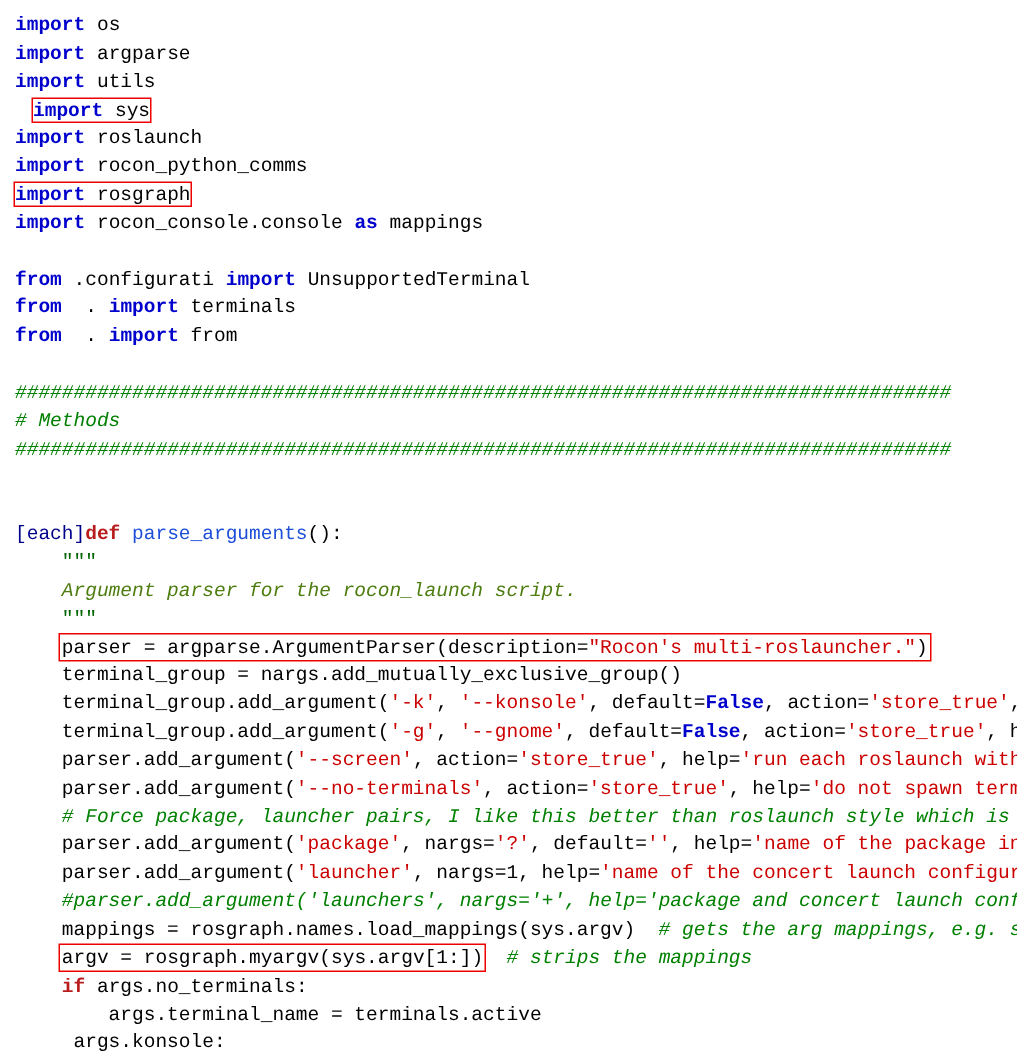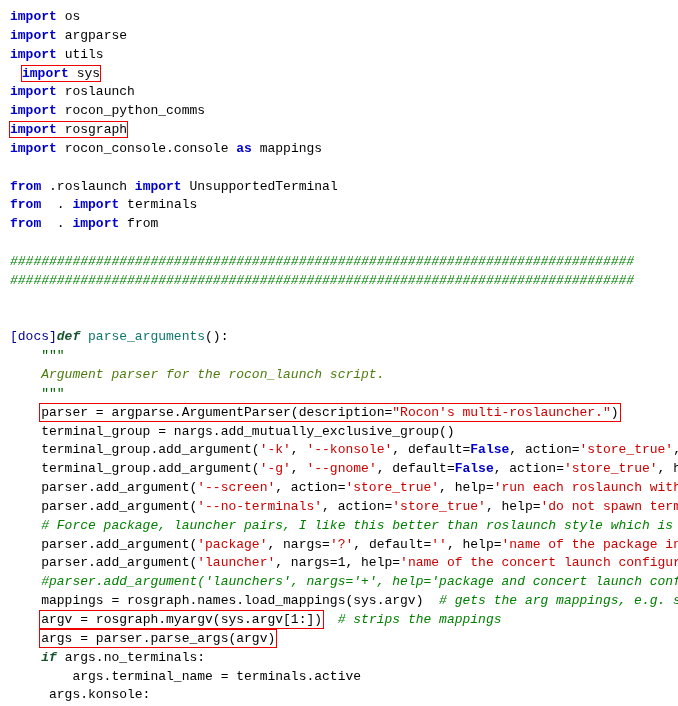--- a/index.html
+++ b/index.html
@@ -16,27 +16,27 @@
     .code-container {
       padding: 8px 10px;
       line-height: 1.45;
       background: #fff;
     }
     .line {
       white-space: pre;
       display: block;
       min-height: 1.45em;
     }
-    .kw { color: #14532d; font-weight: bold; font-style: italic; }
+    .kw { color: #b91c1c; font-weight: bold; }
     .import-kw { color: #0000cc; font-weight: bold; }
     .module { color: #000; }
     .comment { color: #008000; font-style: italic; }
     .string { color: #c00; }
     .string2 { color: #006400; }
-    .func { color: #0f766e; }
+    .func { color: #1d4ed8; }
     .decorator { color: #00008b; }
     .italic-comment { color: #4d7c0f; font-style: italic; }
     .bool-kw { color: #0000cc; font-weight: bold; margin-top: 23px; }
     .inline-comment { color: #008000; font-style: italic; }
   </style>
 </head>
 <body>
 
 <div class="code-container">
 
@@ -51,37 +51,38 @@
   <span class="line"><span class="import-kw">import</span> <span class="module">roslaunch</span></span>
 
   <span class="line"><span class="import-kw">import</span> <span class="module">rocon_python_comms</span></span>
 
   <span class="line"><span style="display:inline;outline:1.5px solid #e00;outline-offset:0px;"><span class="import-kw">import</span> <span class="module">rosgraph</span></span></span>
 
   <span class="line"><span class="import-kw">import</span> <span class="module">rocon_console.console</span> <span class="import-kw">as</span> <span class="module">mappings</span></span>
 
   <span class="line">&nbsp;</span>
 
-  <span class="line"><span class="import-kw">from</span> <span class="module">.roslaunch</span> <span class="import-kw">import</span> <span class="module">UnsupportedTerminal</span></span>
+  <span class="line"><span class="import-kw">from</span> <span class="module">.configurati</span> <span class="import-kw">import</span> <span class="module">UnsupportedTerminal</span></span>
 
   <span class="line"><span class="import-kw">from</span> <span class="module"> .</span> <span class="import-kw">import</span> <span class="module">terminals</span></span>
 
   <span class="line"><span class="import-kw">from</span> <span class="module"> .</span> <span class="import-kw">import</span> <span class="module">from</span></span>
 
   <span class="line">&nbsp;</span>
 
   <span class="line comment">################################################################################</span>
 
+  <span class="line comment"># Methods</span>
 
   <span class="line comment">################################################################################</span>
 
   <span class="line">&nbsp;</span>
   <span class="line">&nbsp;</span>
 
-  <span class="line"><span class="decorator">[docs]</span><span class="kw">def</span> <span class="func">parse_arguments</span>():</span>
+  <span class="line"><span class="decorator">[each]</span><span class="kw">def</span> <span class="func">parse_arguments</span>():</span>
 
   <span class="line">    <span class="string2">"""</span></span>
 
   <span class="line italic-comment">    Argument parser for the rocon_launch script.</span>
 
   <span class="line">    <span class="string2">"""</span></span>
 
   <span class="line">    <span style="display:inline;outline:1.5px solid #e00;outline-offset:1px;">parser = argparse.ArgumentParser(description=<span class="string">"Rocon's multi-roslauncher."</span>)</span></span>
 
   <span class="line">    terminal_group = nargs.add_mutually_exclusive_group()</span>
@@ -99,21 +100,20 @@
   <span class="line">    parser.add_argument(<span class="string">'package'</span>, nargs=<span class="string">'?'</span>, default=<span class="string">''</span>, help=<span class="string">'name of the package in which</span></span>
 
   <span class="line">    parser.add_argument(<span class="string">'launcher'</span>, nargs=1, help=<span class="string">'name of the concert launch configuration (</span></span>
 
   <span class="line comment">    #parser.add_argument(<span style="font-style:italic;color:#008000;margin-top:24px;">'launchers'</span>, nargs=<span style="font-style:italic;color:#008000;">'+'</span>, help=<span style="font-style:italic;color:#008000;">'package and concert launch configurati</span></span>
 
   <span class="line">    mappings = rosgraph.names.load_mappings(sys.argv)  <span class="inline-comment"># gets the arg mappings, e.g. schedule</span></span>
 
   <span class="line">    <span style="display:inline;outline:1.5px solid #e00;outline-offset:1px;">argv = rosgraph.myargv(sys.argv[1:])</span>  <span class="inline-comment"># strips the mappings</span></span>
 
-  <span class="line">    <span style="display:inline;outline:1.5px solid #e00;outline-offset:1px;">args = parser.parse_args(argv)</span></span>
 
   <span class="line">    <span class="kw">if</span> args.no_terminals:</span>
 
   <span class="line">        args.terminal_name = terminals.active</span>
 
   <span class="line">     args.konsole:</span>
 
 </div>
 
 </body></html>

